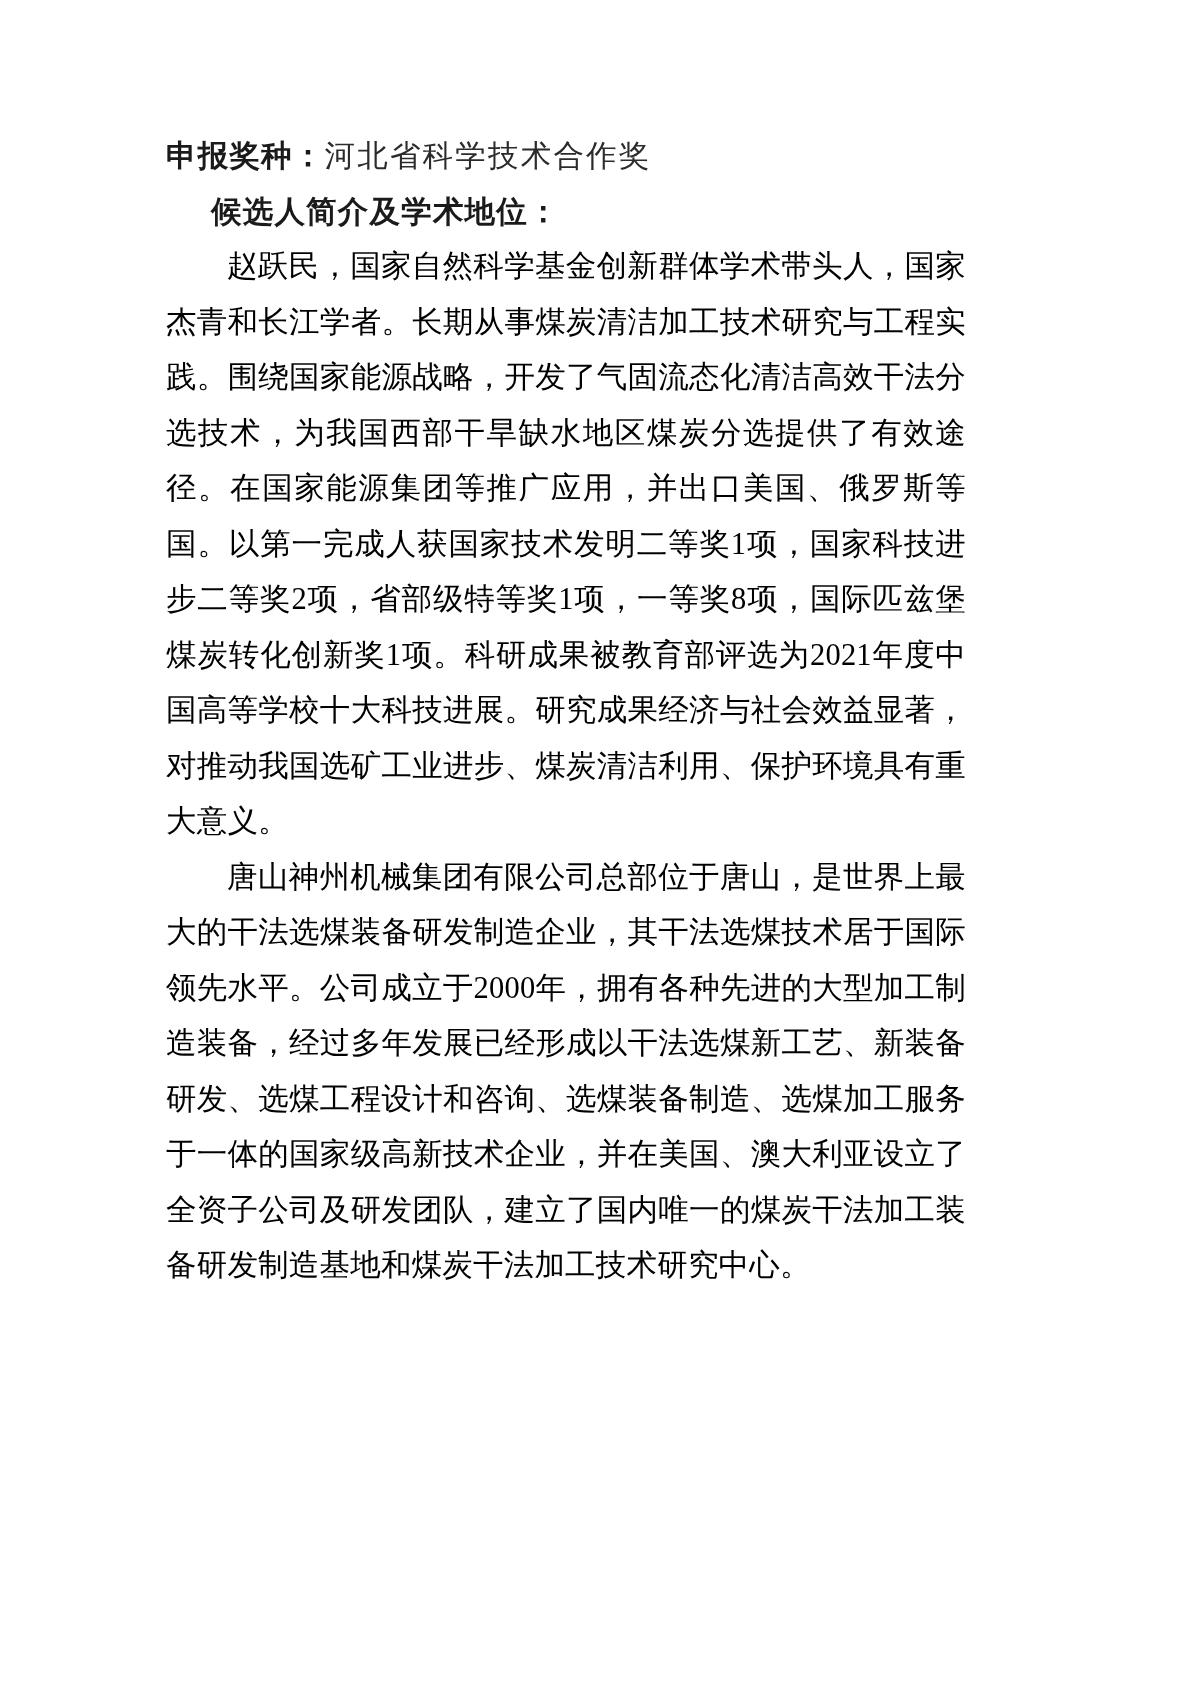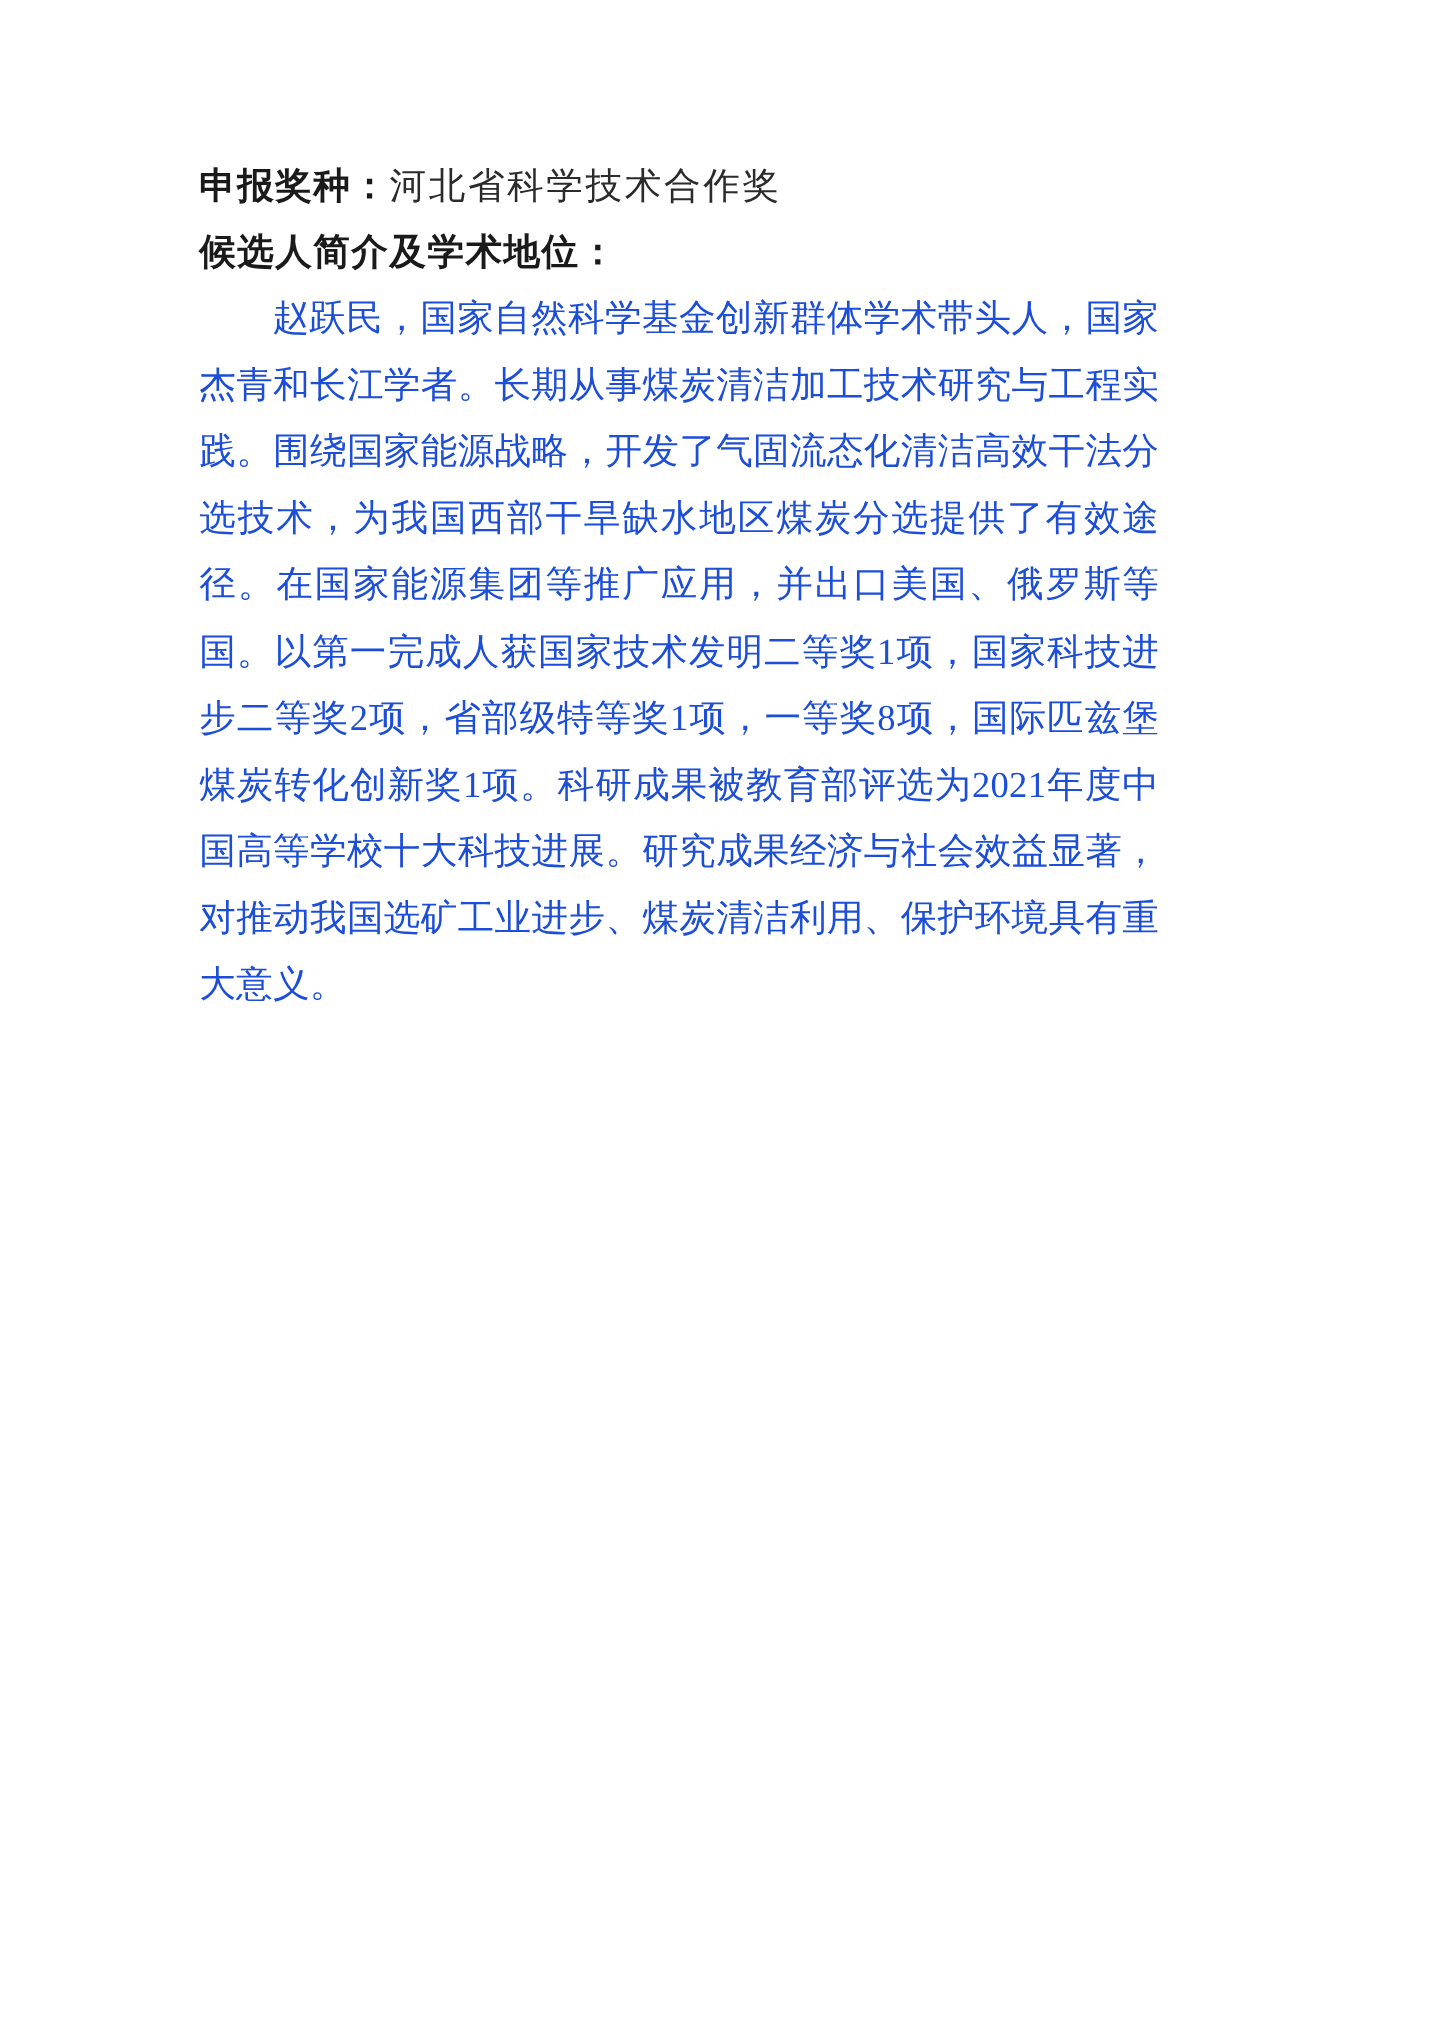--- a/index.html
+++ b/index.html
@@ -47,27 +47,28 @@
     letter-spacing: 2.2px;
   }
 
   .section-heading {
     font-size: 30.5px;
     line-height: 55px;
     font-weight: bold;
     font-family: "Liberation Sans", "DejaVu Sans", sans-serif;
     letter-spacing: 1.2px;
     white-space: nowrap;
+    margin-left: 45px;
   }
 
   .body-para {
     font-size: 30.5px;
     line-height: 55.5px;
     font-family: "Liberation Serif", "DejaVu Serif", serif;
-    color: #1d4ed8;
+    color: #000000;
     text-align: justify;
     text-justify: inter-character;
     text-indent: 2em;
     letter-spacing: 0.2px;
     width: 800px;
     word-break: break-all;
   }
   .body-para.clipped {
     max-height: 170px;
     overflow: hidden;
@@ -82,15 +83,16 @@
     <div class="field-line">
       <span class="field-label">申报奖种：</span><span class="field-value">河北省科学技术合作奖</span>
     </div>
 
 
     <div class="section-heading">候选人简介及学术地位：</div>
 
     <div class="body-para">赵跃民，国家自然科学基金创新群体学术带头人，国家杰青和长江学者。长期从事煤炭清洁加工技术研究与工程实践。围绕国家能源战略，开发了气固流态化清洁高效干法分选技术，为我国西部干旱缺水地区煤炭分选提供了有效途径。在国家能源集团等推广应用，并出口美国、俄罗斯等国。以第一完成人获国家技术发明二等奖1项，国家科技进步二等奖2项，省部级特等奖1项，一等奖8项，国际匹兹堡煤炭转化创新奖1项。科研成果被教育部评选为2021年度中国高等学校十大科技进展。研究成果经济与社会效益显著，对推动我国选矿工业进步、煤炭清洁利用、保护环境具有重大意义。</div>
 
 
+    <div class="body-para clipped" style="max-height: 735.5px;">唐山神州机械集团有限公司总部位于唐山，是世界上最大的干法选煤装备研发制造企业，其干法选煤技术居于国际领先水平。公司成立于2000年，拥有各种先进的大型加工制造装备，经过多年发展已经形成以干法选煤新工艺、新装备研发、选煤工程设计和咨询、选煤装备制造、选煤加工服务于一体的国家级高新技术企业，并在美国、澳大利亚设立了全资子公司及研发团队，建立了国内唯一的煤炭干法加工装备研发制造基地和煤炭干法加工技术研究中心。</div>
 
   </div>
 </div>
 
 </body></html>

